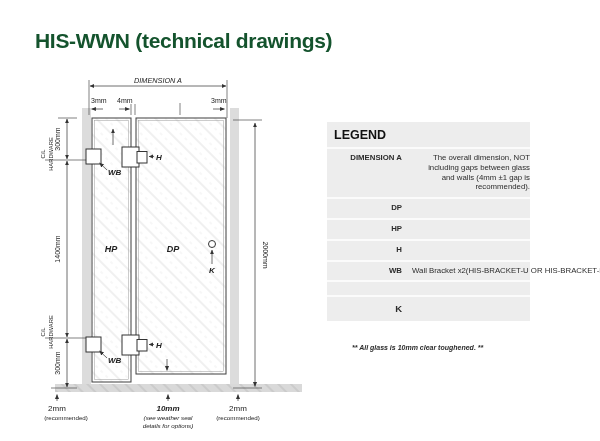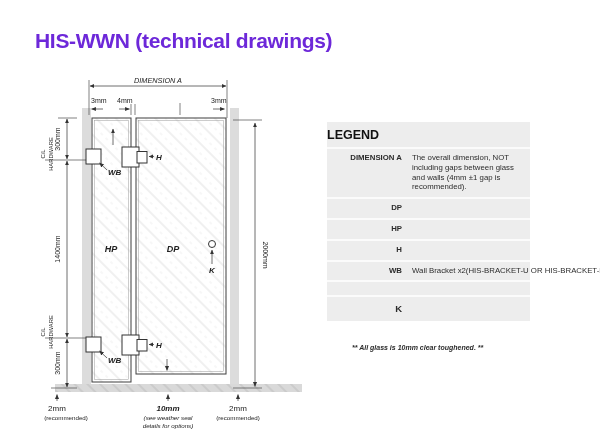--- a/index.html
+++ b/index.html
@@ -2,21 +2,21 @@
 <html><head>
 <meta charset="utf-8">
 <style>
   html,body { margin:0; padding:0; background:#fff; }
   .page {
     position:relative; width:600px; height:441px; background:#ffffff;
     font-family:"Liberation Sans", sans-serif; color:#1c1c1c; overflow:hidden;
   }
   .page-title {
     position:absolute; left:35px; top:29px;
-    font-size:21px; font-weight:bold; letter-spacing:-0.3px; color:#6d28d9;
+    font-size:21px; font-weight:bold; letter-spacing:-0.3px; color:#14532d;
   }
   svg { font-family:"Liberation Sans", sans-serif; }
   svg text { fill:#222; }
   .t7  { font-size:7px; }
   .t7i { font-size:7.3px; font-style:italic; }
   .rot { font-size:7px; }
   .cl  { font-size:5.8px; }
   .lbl { font-size:8px; font-weight:bold; font-style:italic; }
   .pan { font-size:9px; font-weight:bold; font-style:italic; }
   .ft  { font-size:8px; }
@@ -28,28 +28,28 @@
   .edge{ stroke:#3f3f3f; stroke-width:1; }
   .inner{ stroke:#9a9a9a; stroke-width:0.5; fill:none; }
   .hw  { fill:#ffffff; stroke:#333; stroke-width:1; }
 
   .legend {
     position:absolute; left:327px; top:122px; width:203px;
     background:#ededed; font-size:7.8px; color:#2b2b2b;
   }
   .legend-title {
     font-size:12.5px; font-weight:bold; color:#111;
-    padding:6px 8px 5px 0; border-bottom:2px solid #fbfbfb;
+    padding:6px 8px 5px 7px; border-bottom:2px solid #fbfbfb;
   }
   .lrow {
     display:grid; grid-template-columns:68px 1fr; column-gap:10px;
     padding:4px 0 5px 7px; border-bottom:2px solid #fbfbfb; line-height:9.8px;
   }
   .term { font-weight:bold; text-align:right; }
-  .desc { white-space:pre-line; }
+  .desc { white-space:pre-line;text-align:right; }
   .desc.nowrap { white-space:nowrap; }
   .lrow.empty { height:9px; padding:2px 0; }
   .krow { font-size:9.5px; padding:6px 0 7px 7px; line-height:11px; }
   .legend .lrow:last-child { border-bottom:none; }
   .footnote {
     position:absolute; left:352px; top:344px;
     font-size:7px; font-style:italic; font-weight:bold; color:#2b2b2b;
   }
 </style>
 </head>

